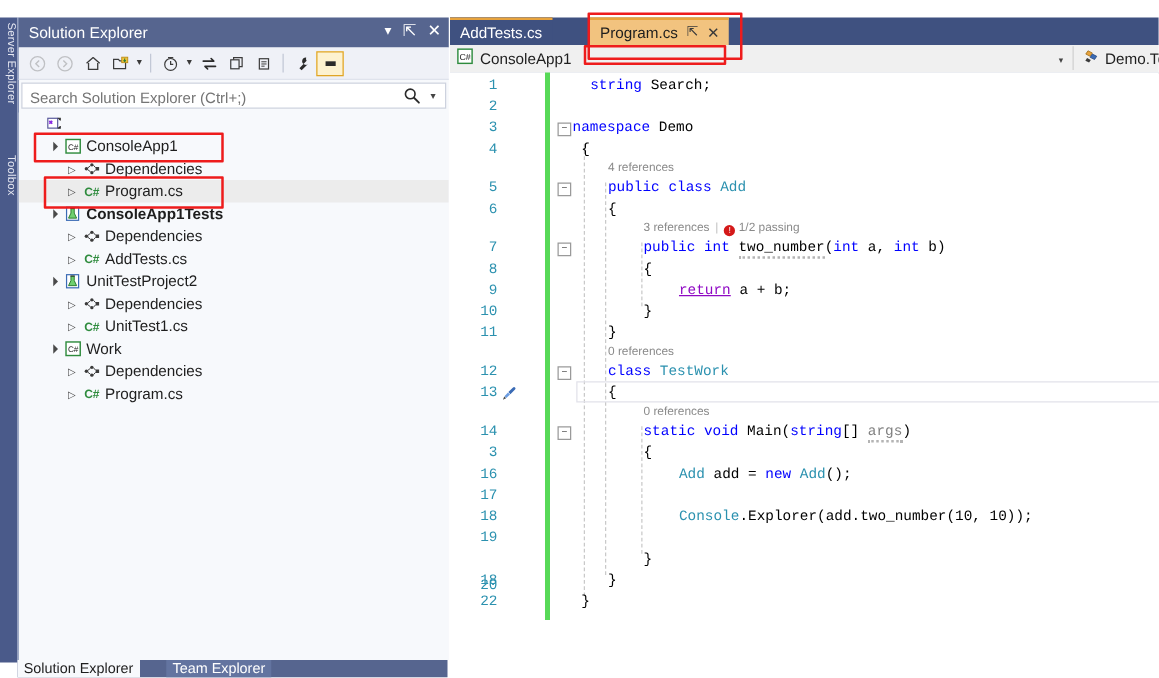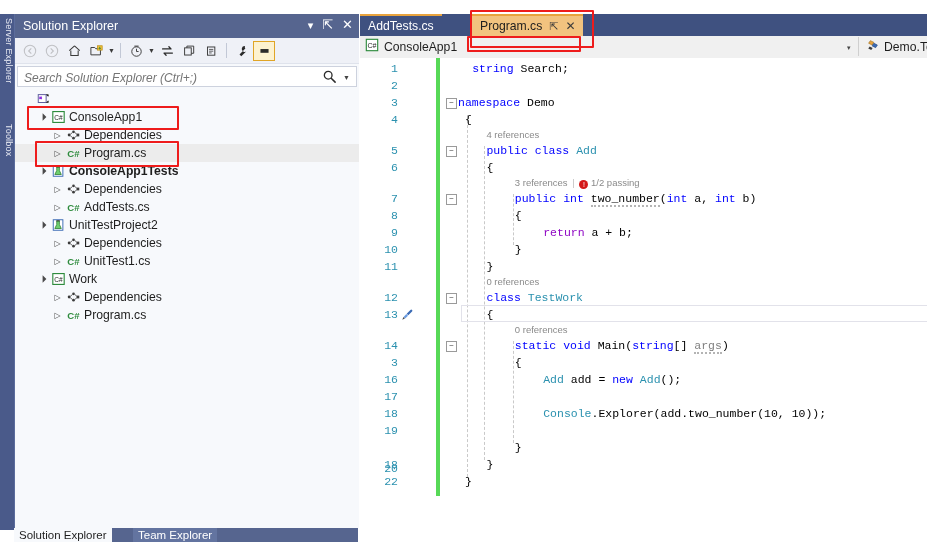--- a/index.html
+++ b/index.html
@@ -53,21 +53,21 @@
   .tb-sep{width:1px;height:15px;background:#c2c8d6;margin:0 4px;}
   .tb-caret{font-size:7px;color:#3b3b3b;width:9px;text-align:center;cursor:pointer;}
   .tb-btn.active{background:#fdf2d0;border:1px solid #e0a526;box-sizing:border-box;}
   .tb-btn.dim svg{opacity:.4;}
 
   
   .se-search{position:absolute;left:2px;top:52px;width:340px;height:21px;background:#ffffff;
              border:1px solid #cdd2de;box-sizing:border-box;}
   .se-search input{
     position:absolute;left:4px;top:1px;width:296px;height:17px;border:0;outline:0;
-    font-family:"Liberation Sans",sans-serif;font-size:12px;color:#701a75;background:transparent;font-style:italic;
+    font-family:"Liberation Sans",sans-serif;font-size:12px;color:#701a75;background:transparent;
   }
   .se-search .mag{position:absolute;right:19px;top:2px;cursor:pointer;}
   .se-search .mag-caret{position:absolute;right:6px;top:7px;font-size:7px;color:#444;cursor:pointer;}
 
   
   .tree{position:absolute;left:0;top:76px;width:344px;height:438px;overflow:hidden;background:#f7f9fc;}
   .row{position:relative;height:18px;display:flex;align-items:center;white-space:nowrap;cursor:pointer;}
   .row.selected{background:#ececec;}
   .exp{width:13px;text-align:center;color:#4a4a4a;font-size:8px;flex:none;}
   .ico{width:18px;height:16px;flex:none;display:flex;align-items:center;justify-content:center;}
@@ -429,21 +429,21 @@
         <div class="ctext" style="left: 126.4px; top: 86px;"><span style="color: rgb(0, 0, 255);">public</span><span style="color: rgb(0, 0, 0);"> </span><span style="color: rgb(0, 0, 255);">class</span><span style="color: rgb(0, 0, 0);"> </span><span style="color: rgb(43, 145, 175);">Add</span></div>
         <div class="gutter-num" style="left: 12px; top: 103px;">6</div>
         <div class="ctext" style="left: 126.4px; top: 103px;"><span style="color: rgb(0, 0, 0);">{</span></div>
         <div class="lens" style="left: 154.8px; top: 119px;"><span>3 references</span><span class="sep"> | </span><span class="errdot">!</span><span> 1/2 passing</span></div>
         <div class="gutter-num" style="left: 12px; top: 134px;">7</div>
         <div class="fold" style="left: 86px; top: 136px;">−</div>
         <div class="ctext" style="left: 154.8px; top: 134px;"><span style="color: rgb(0, 0, 255);">public</span><span style="color: rgb(0, 0, 0);"> </span><span style="color: rgb(0, 0, 255);">int</span><span style="color: rgb(0, 0, 0);"> </span><span class="sq" style="color: rgb(0, 0, 0);">two_number</span><span style="color: rgb(0, 0, 0);">(</span><span style="color: rgb(0, 0, 255);">int</span><span style="color: rgb(0, 0, 0);"> a, </span><span style="color: rgb(0, 0, 255);">int</span><span style="color: rgb(0, 0, 0);"> b)</span></div>
         <div class="gutter-num" style="left: 12px; top: 151px;">8</div>
         <div class="ctext" style="left: 154.8px; top: 151px;"><span style="color: rgb(0, 0, 0);">{</span></div>
         <div class="gutter-num" style="left: 12px; top: 168px;">9</div>
-        <div class="ctext" style="left: 183.2px; top: 168px;"><span style="color: rgb(143, 8, 196);">return</span><span style="color: rgb(0, 0, 0);"> a + b;</span></div>
+        <div class="ctext" style="left: 183.2px; top: 168px;"><span style="color: rgb(143, 8, 196); text-decoration: underline;">return</span><span style="color: rgb(0, 0, 0);"> a + b;</span></div>
         <div class="gutter-num" style="left: 12px; top: 185px;">10</div>
         <div class="ctext" style="left: 154.8px; top: 185px;"><span style="color: rgb(0, 0, 0);">}</span></div>
         <div class="gutter-num" style="left: 12px; top: 202px;">11</div>
         <div class="ctext" style="left: 126.4px; top: 202px;"><span style="color: rgb(0, 0, 0);">}</span></div>
         <div class="lens" style="left: 126.4px; top: 218px;"><span>0 references</span></div>
         <div class="gutter-num" style="left: 12px; top: 233px;">12</div>
         <div class="fold" style="left: 86px; top: 235px;">−</div>
         <div class="ctext" style="left: 126.4px; top: 233px;"><span style="color: rgb(0, 0, 255);">class</span><span style="color: rgb(0, 0, 0);"> </span><span style="color: rgb(43, 145, 175);">TestWork</span></div>
         <div class="curline" style="top: 247px;"></div>
         <div class="gutter-num" style="left: 12px; top: 250px;">13</div>

